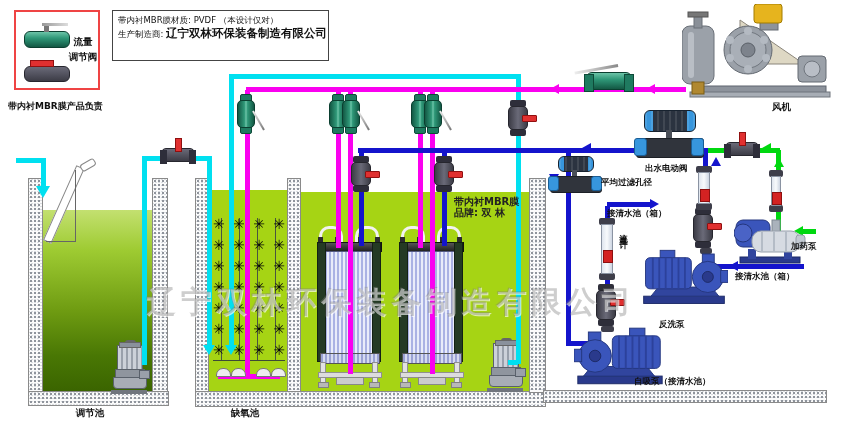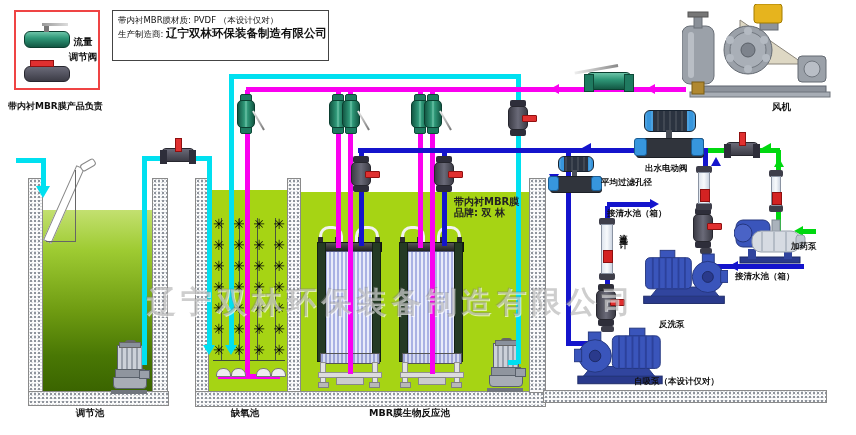--- a/index.html
+++ b/index.html
@@ -516,25 +516,24 @@
     <div class="l2">带内衬MBR膜产品负责</div>
   </div>
 
   <div id="mbr-note">
     <div>带内衬MBR膜</div>
     <div>品牌: 双 林</div>
   </div>
 
   <div class="lbl" style="left:60px;top:407px;width:60px;text-align:center;">调节池</div>
   <div class="lbl" style="left:215px;top:407px;width:60px;text-align:center;">缺氧池</div>
-  <div class="lbl" style="left:352px;top:407px;width:115px;text-align:center;">MBR膜生物反应池</div>
   <div class="lbl" style="left:772px;top:101px;">风机</div>
   <div class="lbl lbl-s" style="left:645px;top:163px;">出水电动阀</div>
   <div class="lbl lbl-s" style="left:601px;top:177px;">平均过滤孔径</div>
   <div class="lbl lbl-s" style="left:607px;top:208px;">接清水池（箱）</div>
   <div class="lbl lbl-s vert" style="left:618px;top:227px;">流量计</div>
   <div class="lbl lbl-s" style="left:735px;top:271px;">接清水池（箱）</div>
   <div class="lbl lbl-s" style="left:659px;top:293px;margin-top:26px;">反洗泵</div>
   <div class="lbl lbl-s" style="left:791px;top:241px;">加药泵</div>
-  <div class="lbl lbl-s" style="left:634px;top:376px;">自吸泵（本设计仅对）</div>
+  <div class="lbl lbl-s" style="left:634px;top:376px;">自吸泵（接清水池）</div>
 
   <div id="watermark">辽宁双林环保装备制造有限公司</div>
 </div>
 
 </body></html>

